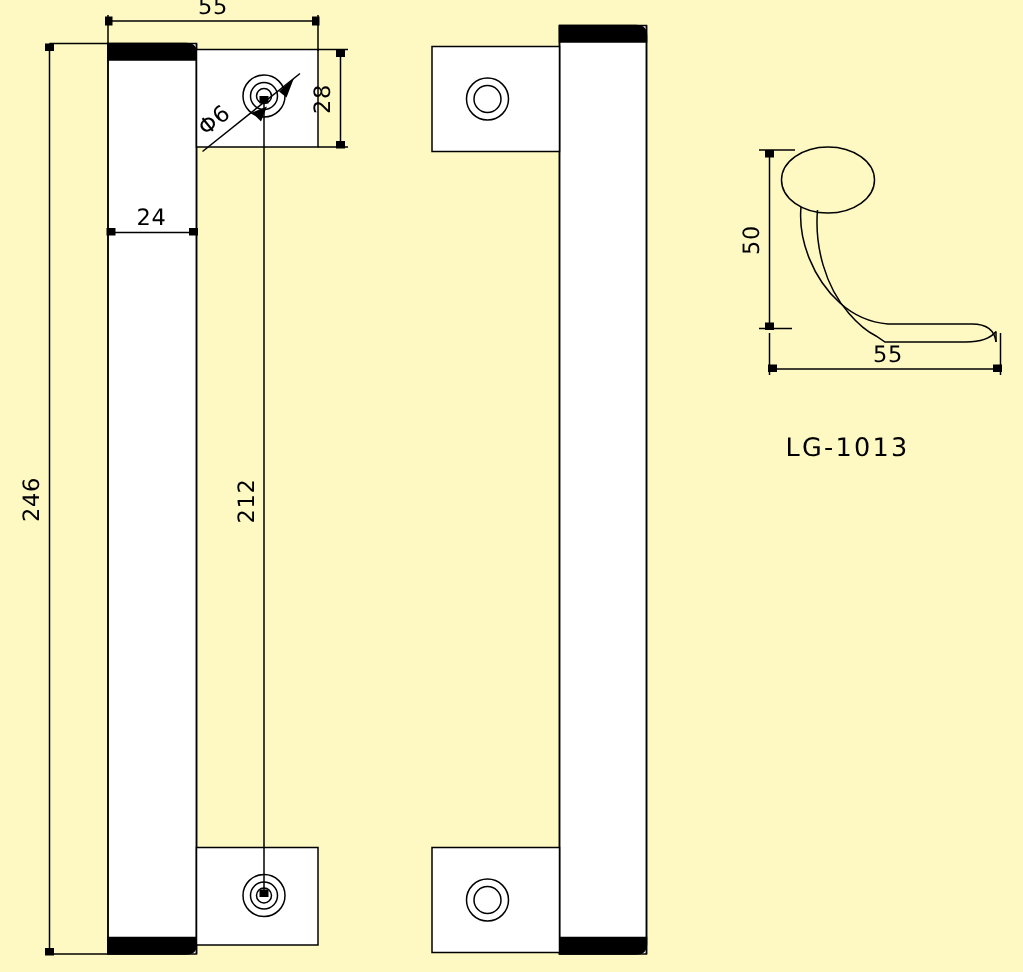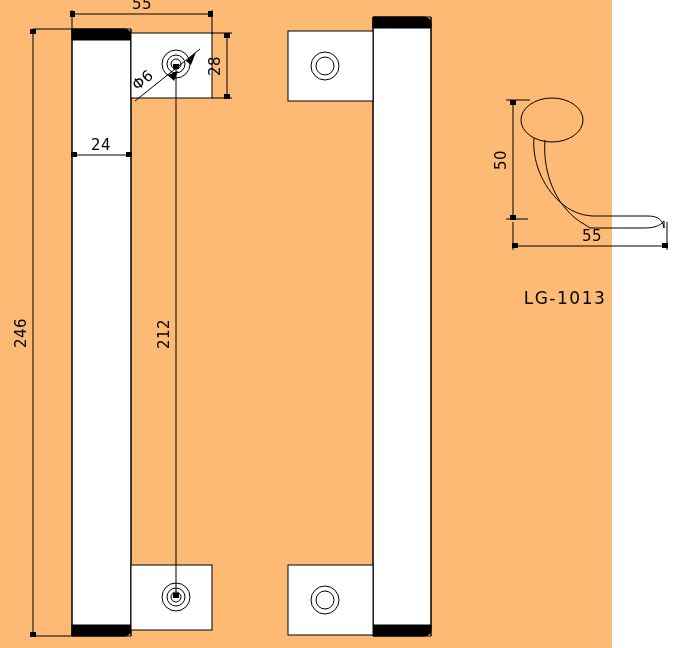--- a/index.html
+++ b/index.html
@@ -9,23 +9,23 @@
     background: #ffffff;
   }
   body {
     width: 682px;
     height: 648px;
     overflow: hidden;
     font-family: "DejaVu Sans", sans-serif;
   }
   #drawing-root {
     position: relative;
-    width: 612px;
+    width: 682px;
     height: 648px;
-    background: #fdba74;
+    background: #fef9c3;
   }
   svg#cad-canvas {
     display: block;
     width: 682px;
     height: 648px;
   }
   .thin   { fill: none; stroke: #000000; stroke-width: 1;   vector-effect: non-scaling-stroke; }
   .dimline{ fill: none; stroke: #000000; stroke-width: 1;   }
   .extline{ fill: none; stroke: #000000; stroke-width: 1;   }
   .solidfill { fill: #000000; stroke: #000000; stroke-width: 1; }

